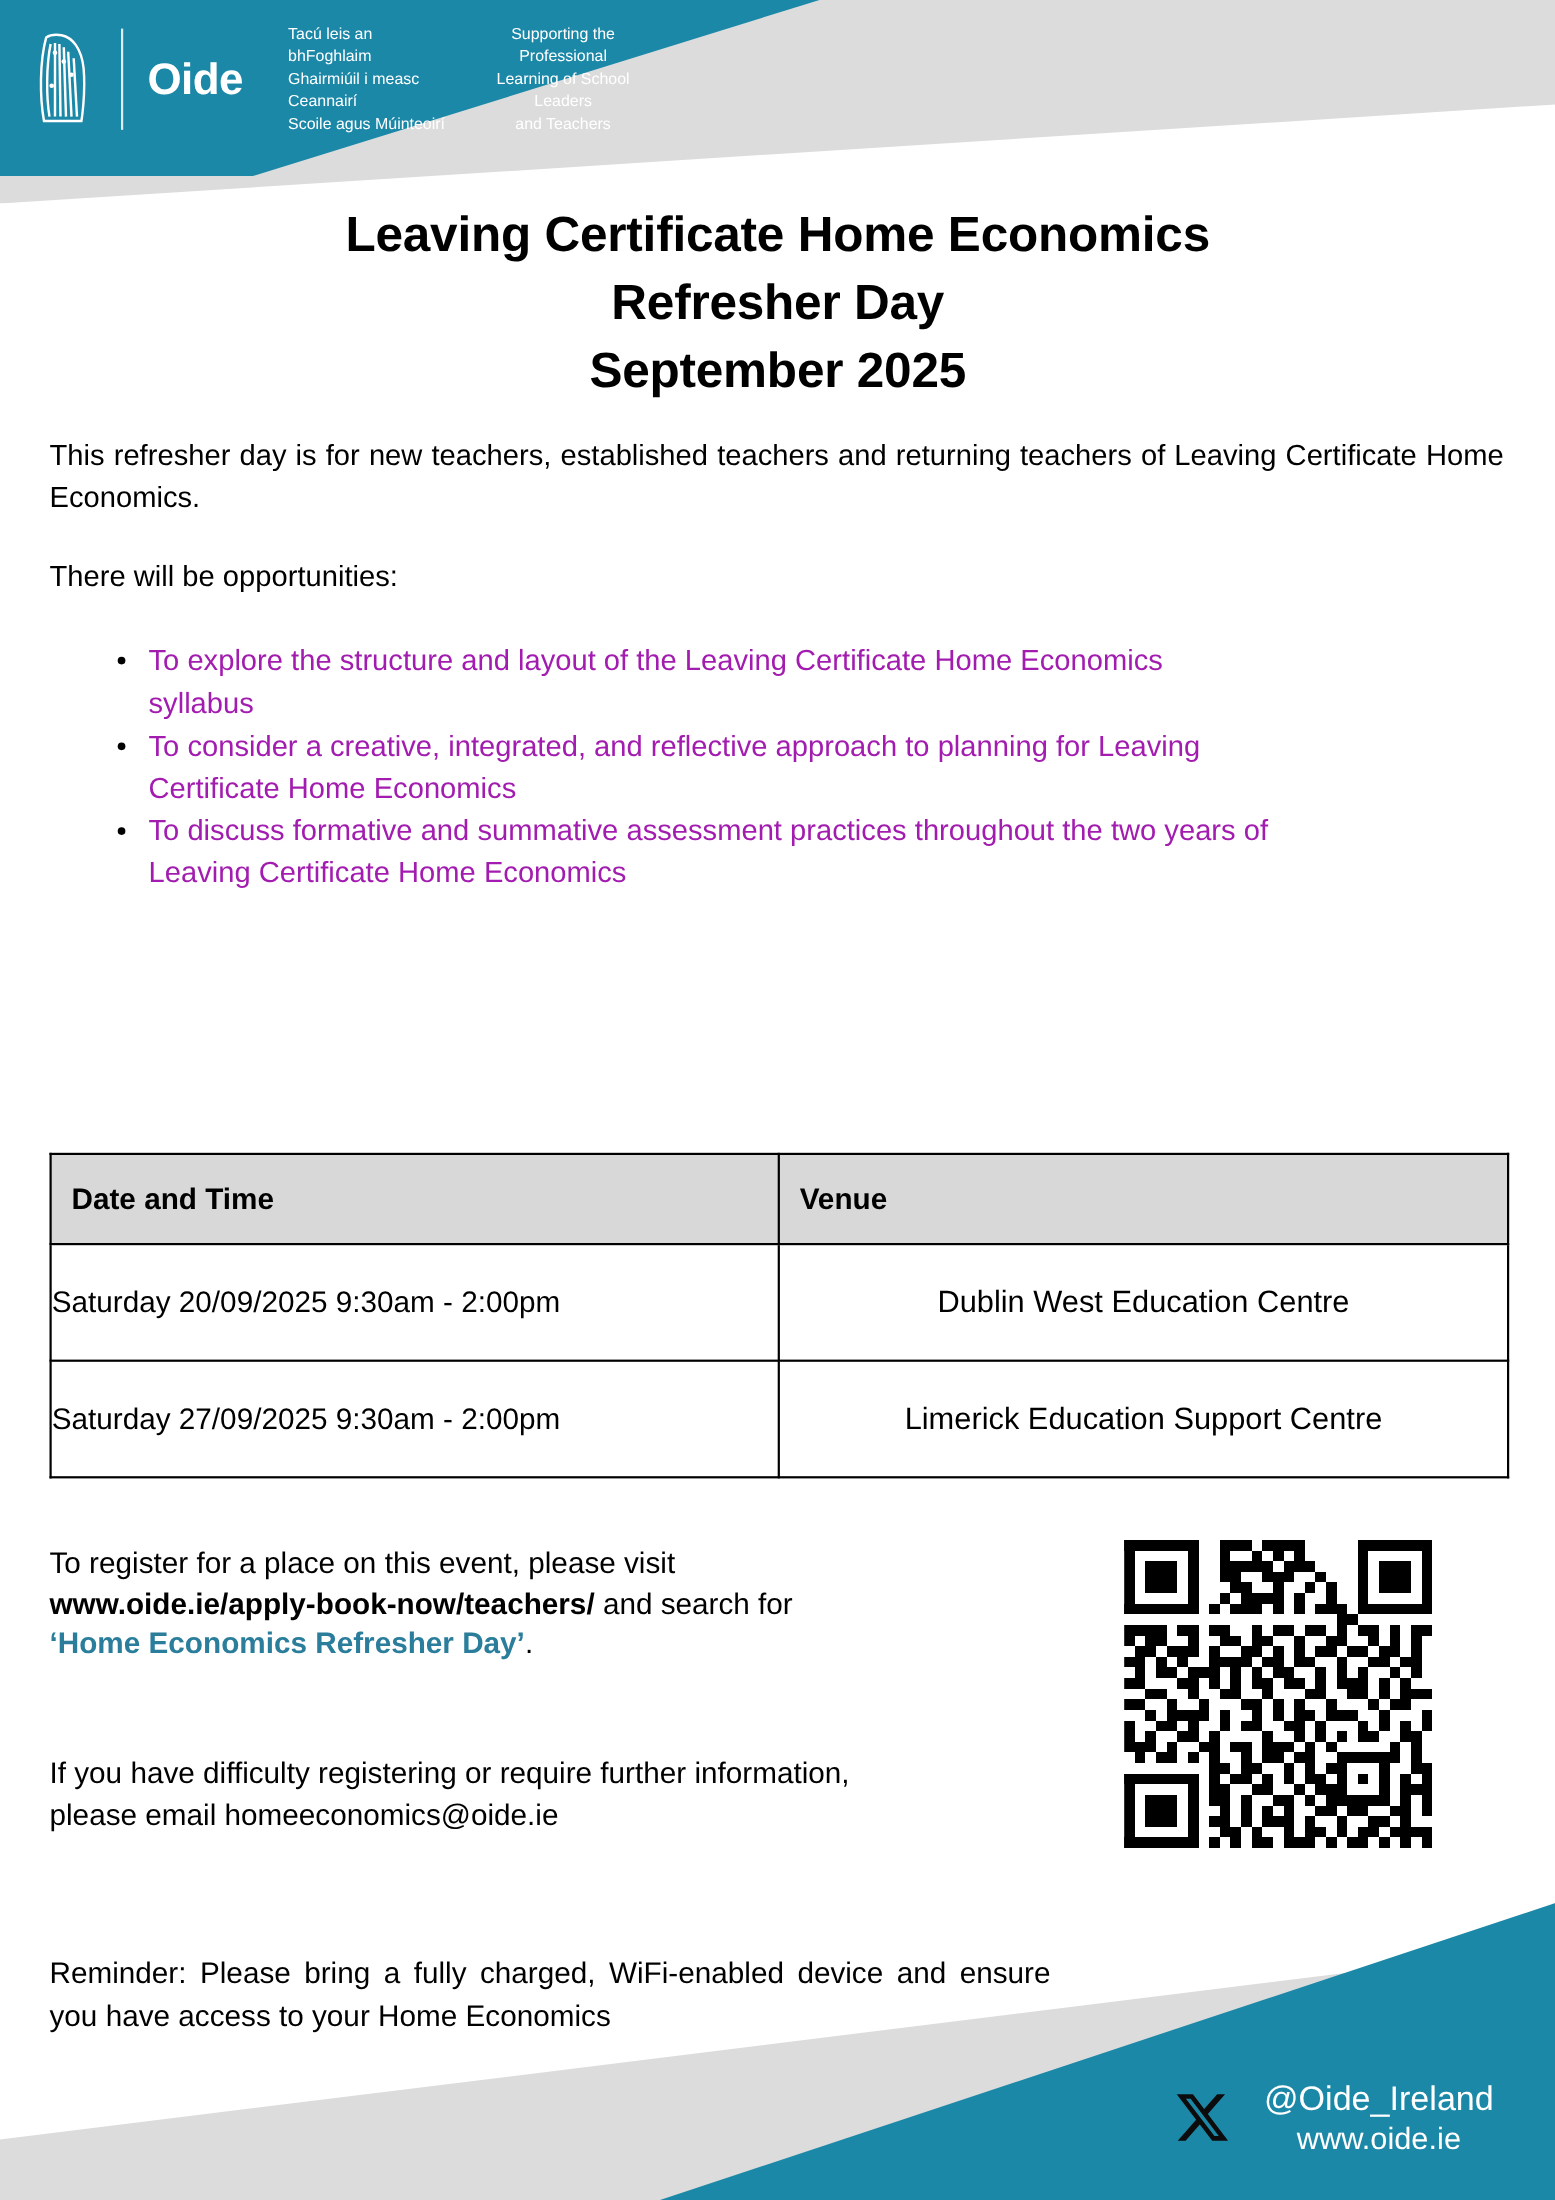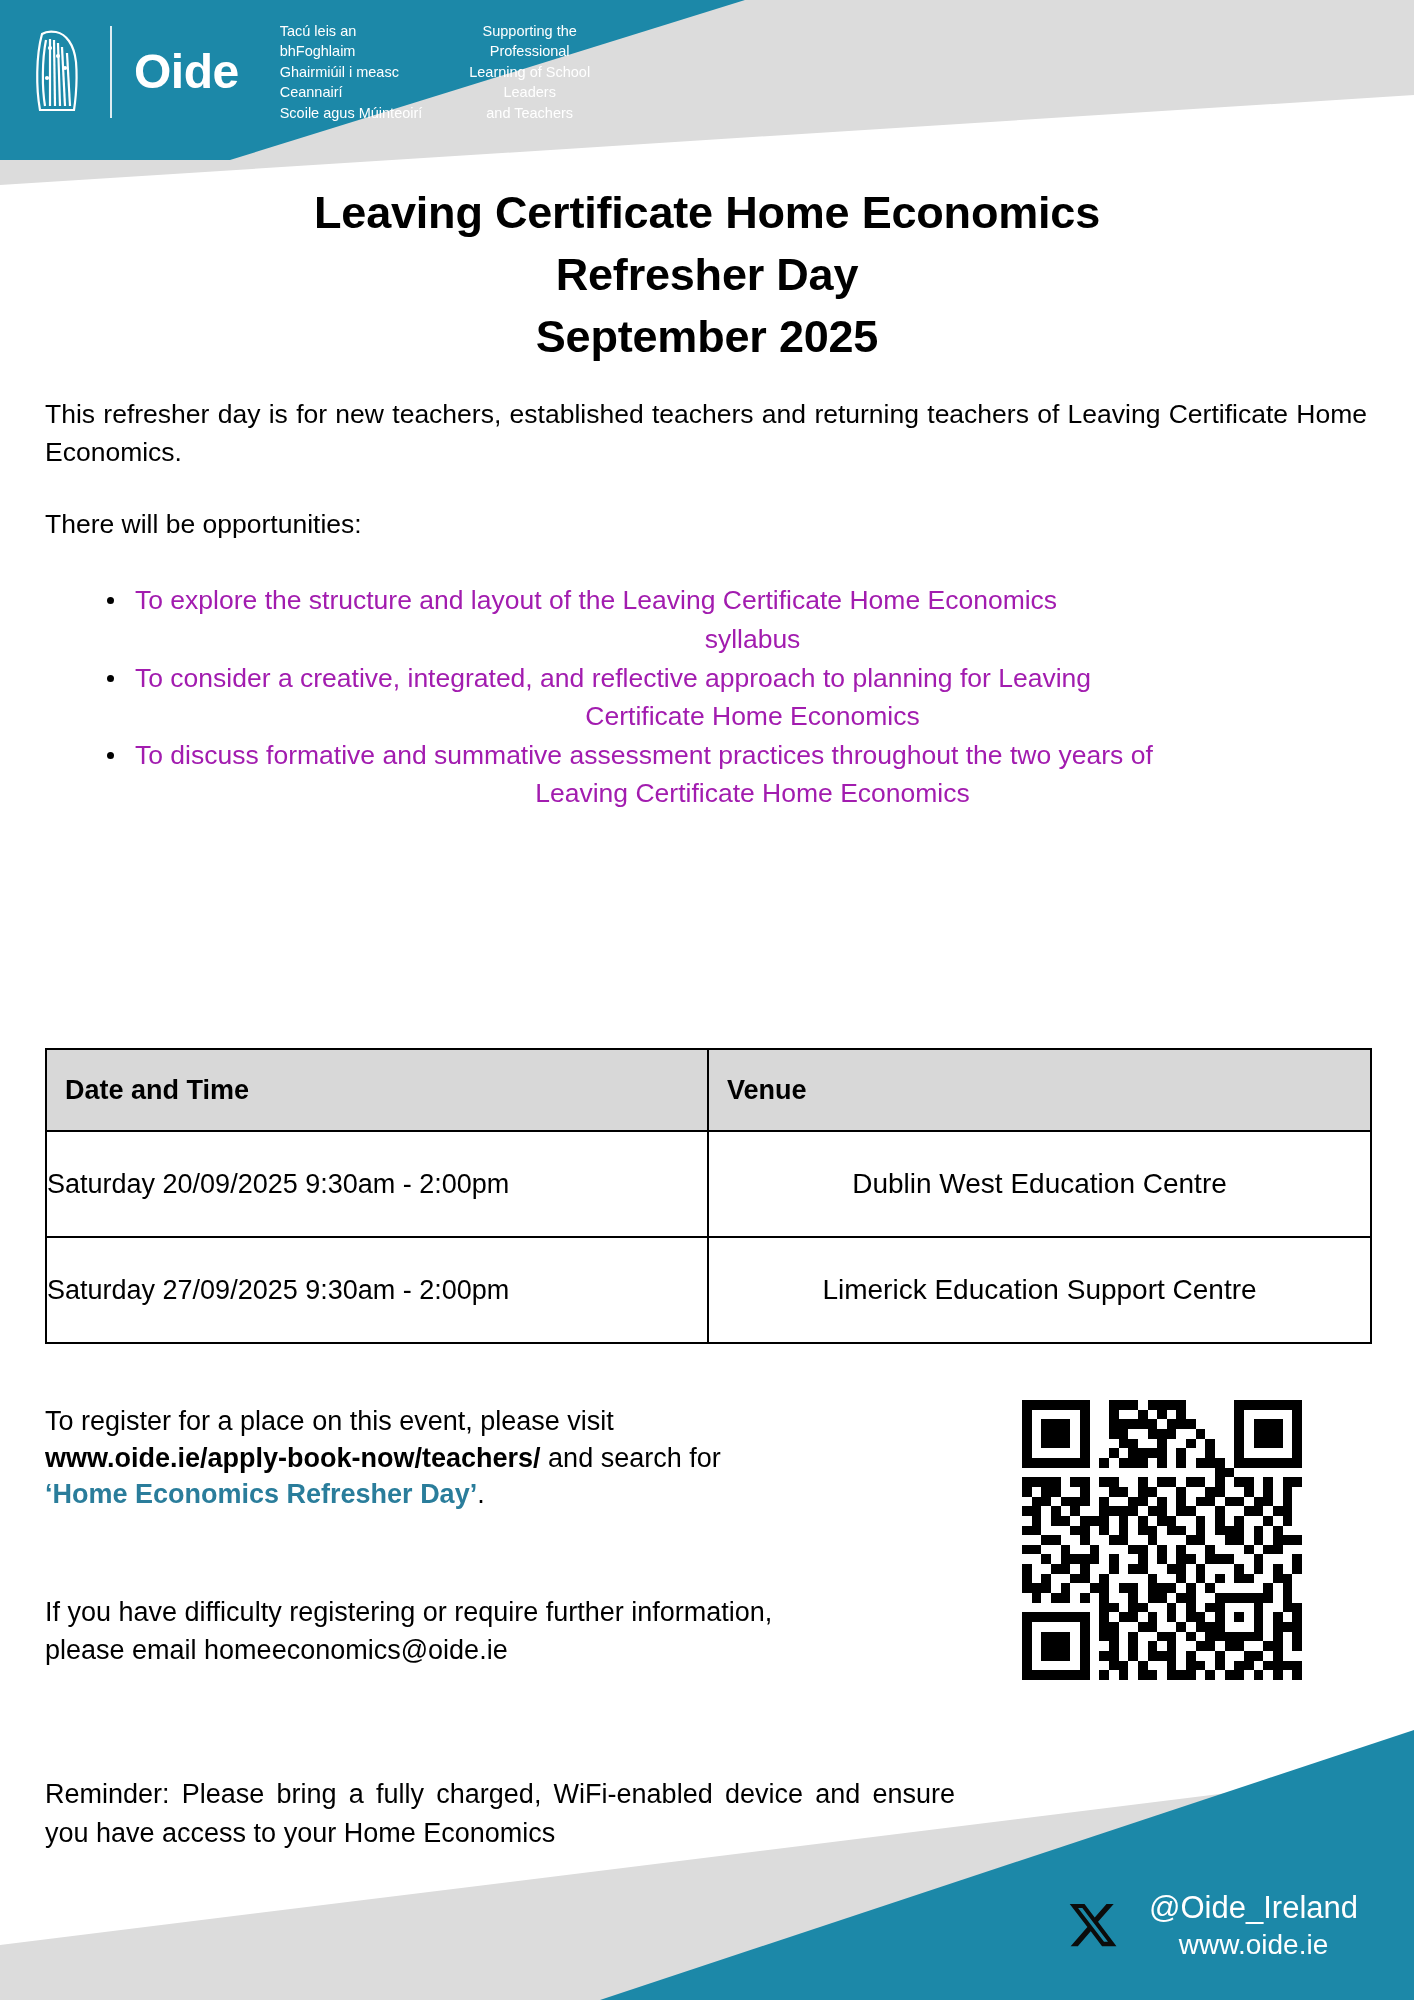--- a/index.html
+++ b/index.html
@@ -45,21 +45,21 @@
   }
   .harp-icon { width: 60px; height: 92px; display:block; }
   .logo-divider {
     width: 2px;
     height: 92px;
     background: rgba(255,255,255,0.85);
     margin: 0 22px 0 22px;
   }
   .logo-oide {
     color: #ffffff;
-    font-size: 48px;
+    font-size: 40px;
     font-weight: bold;
     letter-spacing: -0.5px;
     line-height: 1;
     font-family: "Liberation Sans", sans-serif;
   }
   .logo-taglines {
     display: flex;
     margin-left: 28px;
     align-items: flex-start;
   }
@@ -126,21 +126,21 @@
     margin-bottom: 1px;
   }
   ul.bullets li::before {
     content: "";
     position: absolute;
     left: 4px; top: 16px;
     width: 7px; height: 7px;
     border-radius: 50%;
     background: #000;
   }
-  ul.bullets li .last-line { display: block; text-align: center; }
+  ul.bullets li .last-line { display: block; text-align: left; }
 
   
   .sched-table {
     position: absolute;
     top: 1048px; left: 45px;
     width: 1325px;
     border-collapse: collapse;
     table-layout: fixed;
   }
   .sched-table th, .sched-table td {

